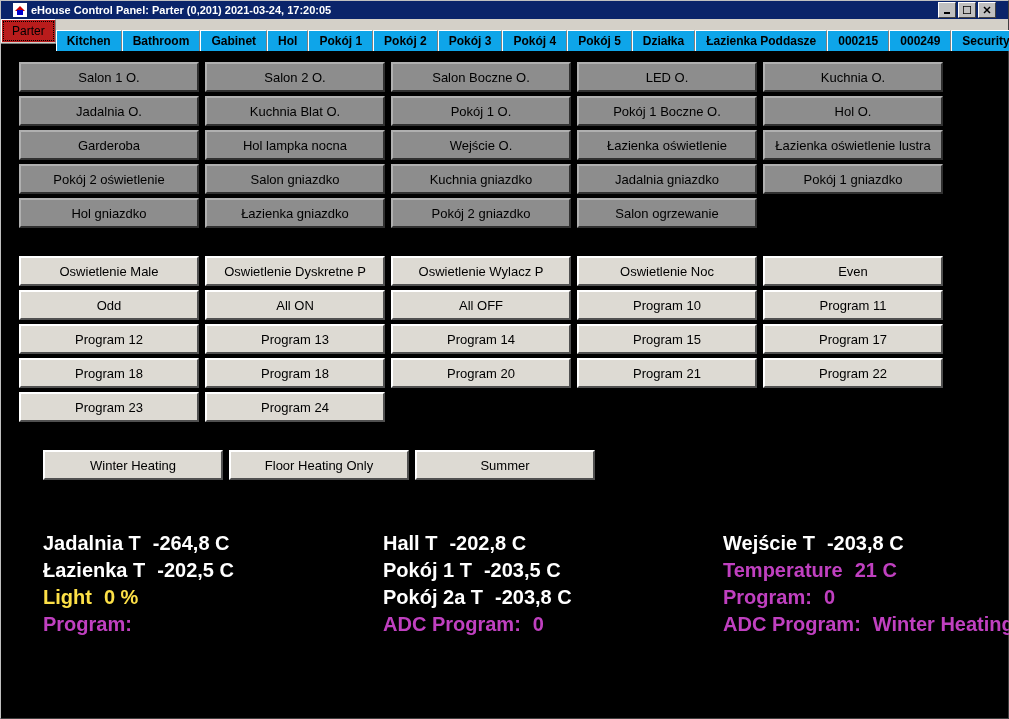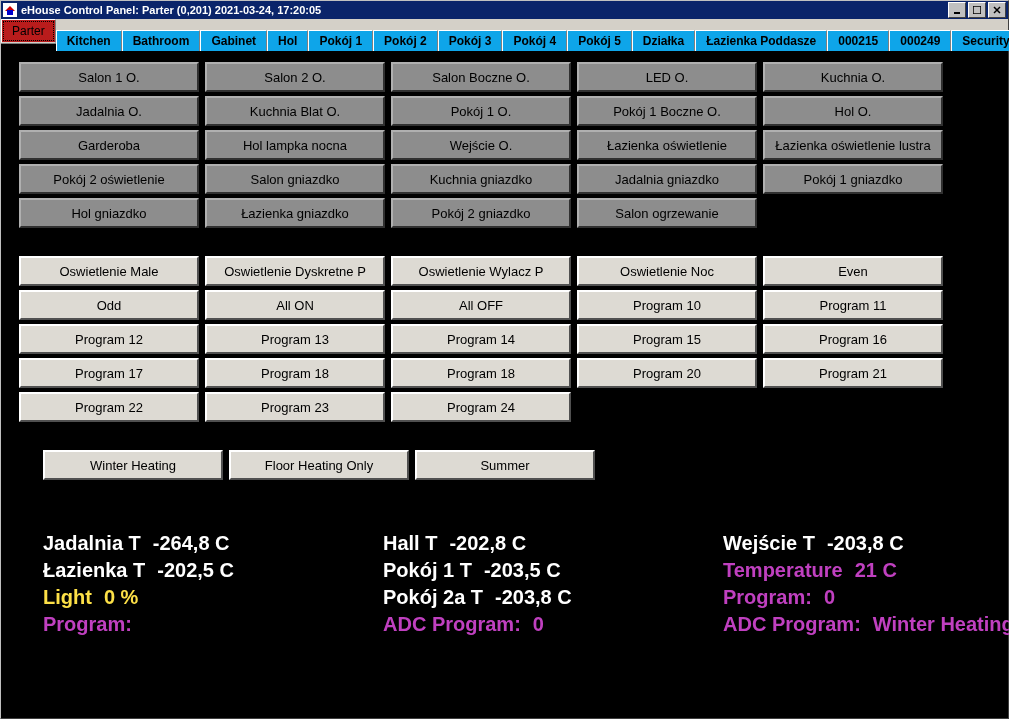--- a/index.html
+++ b/index.html
@@ -26,21 +26,21 @@
   }
   
   .titlebar {
     height: 18px;
     background: linear-gradient(to right, #0a246a, #0a246a);
     color: #fff;
     display: flex;
     align-items: center;
     font-size: 11px;
     font-weight: bold;
-    padding: 0 2px;
+    padding: 0 12px;
   }
   .titlebar .appicon {
     width: 14px; height: 14px;
     background: #fff;
     margin-right: 4px;
     display: flex; align-items: center; justify-content: center;
   }
   .titlebar .appicon svg { display:block; }
   .titlebar .title { flex: 1; white-space: nowrap; overflow: hidden; }
   .titlebar .winbtns { display: flex; gap: 2px; }
@@ -245,21 +245,20 @@
         <div class="btn light">Even</div>
         <div class="btn light">Odd</div>
         <div class="btn light">All ON</div>
         <div class="btn light">All OFF</div>
         <div class="btn light">Program 10</div>
         <div class="btn light">Program 11</div>
         <div class="btn light">Program 12</div>
         <div class="btn light">Program 13</div>
         <div class="btn light">Program 14</div>
         <div class="btn light">Program 15</div>
-        <div class="btn light">Program 16</div>
         <div class="btn light">Program 17</div>
         <div class="btn light">Program 18</div>
         <div class="btn light">Program 18</div>
         <div class="btn light">Program 20</div>
         <div class="btn light">Program 21</div>
         <div class="btn light">Program 22</div>
         <div class="btn light">Program 23</div>
         <div class="btn light">Program 24</div>
       </div>
 

